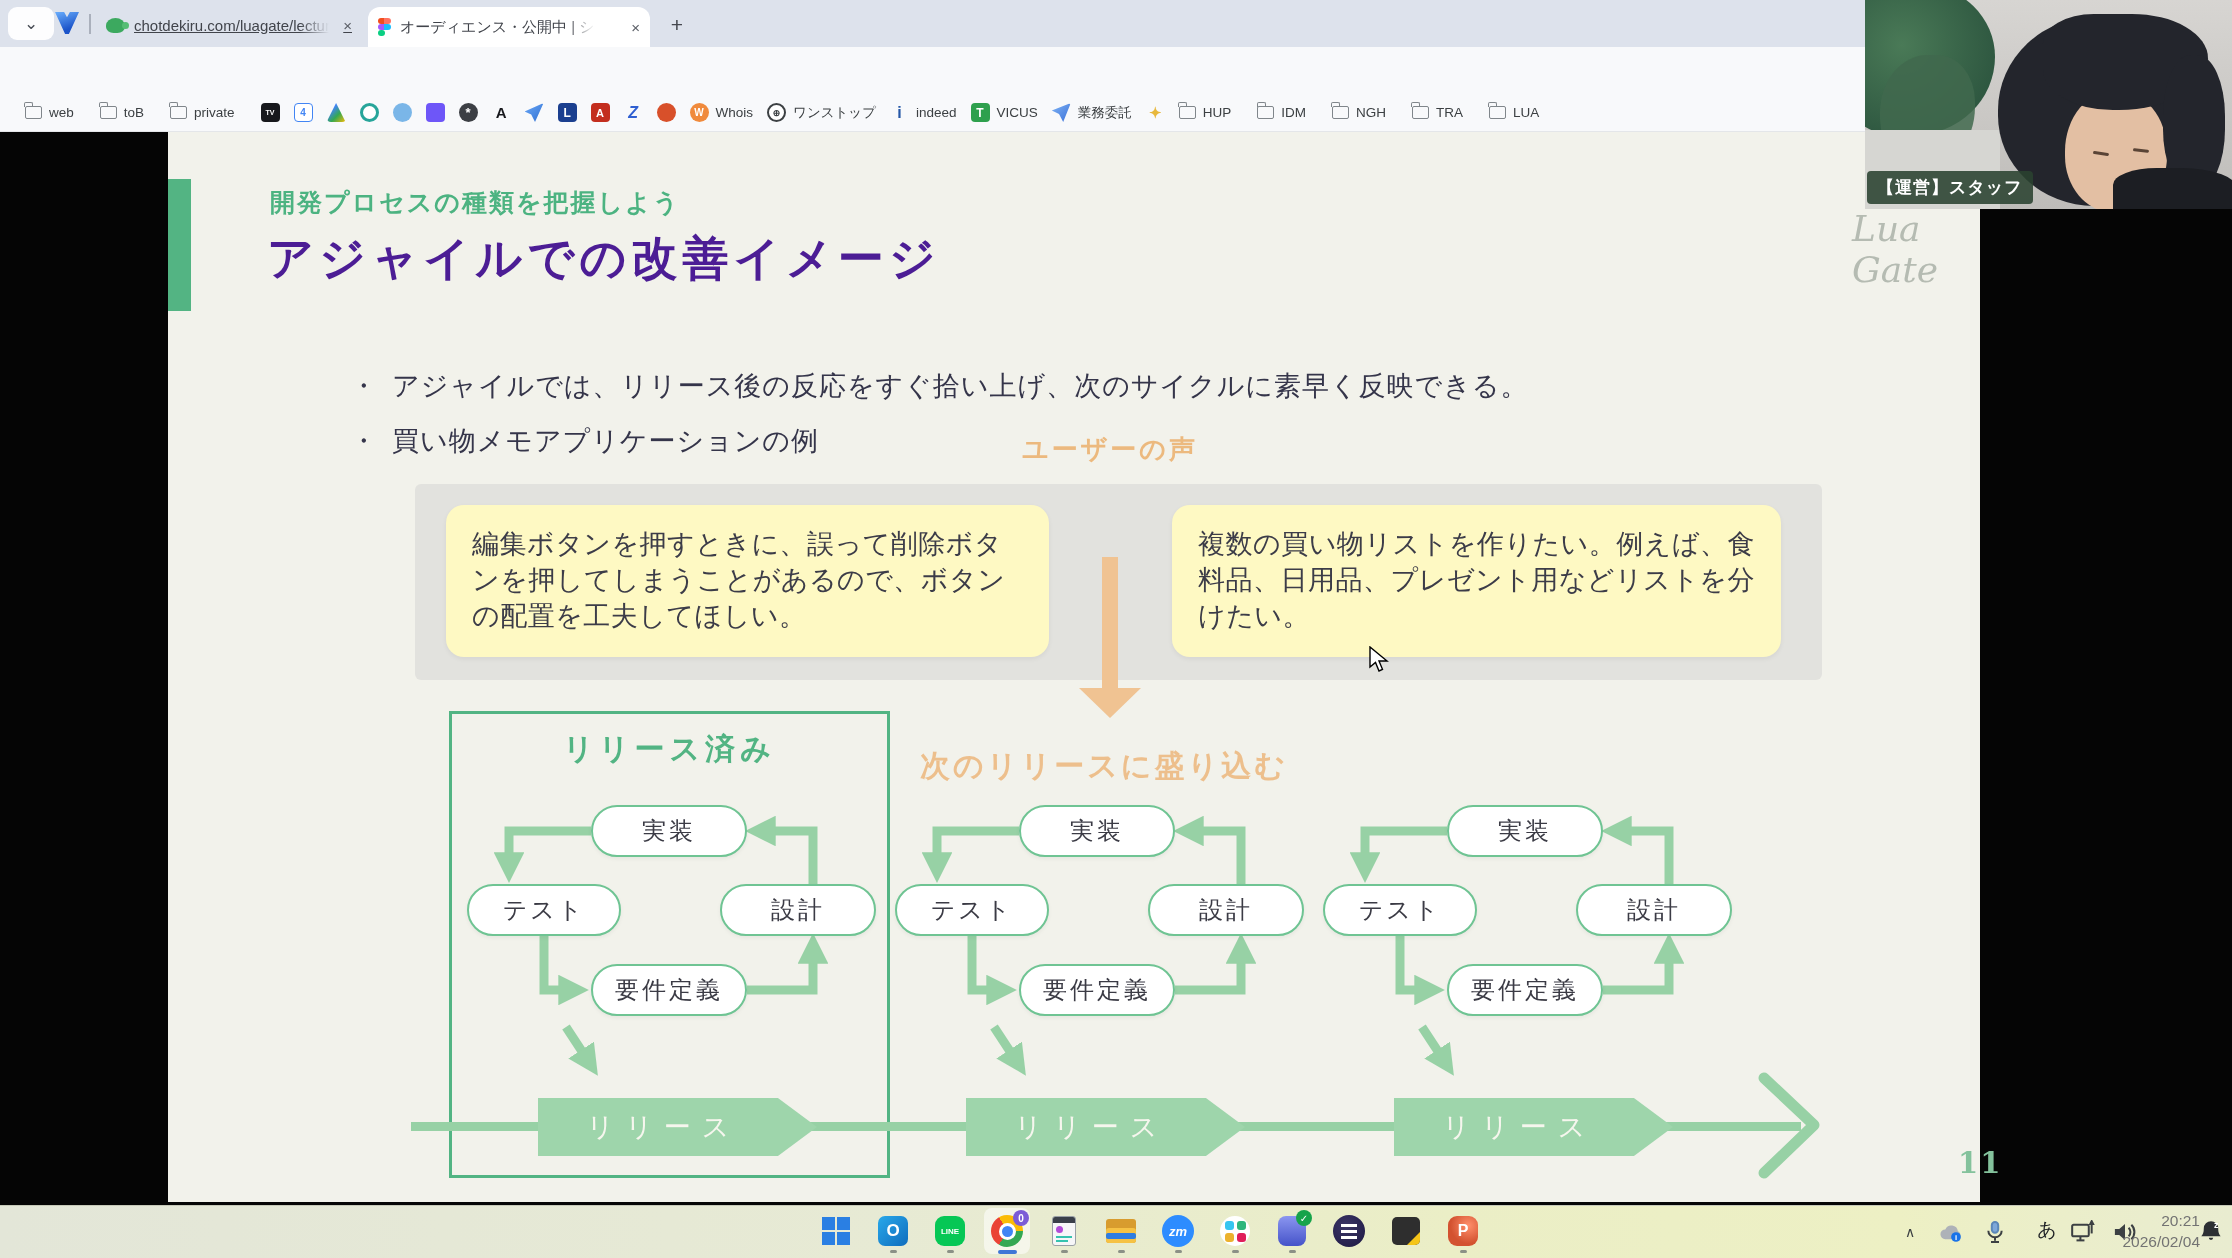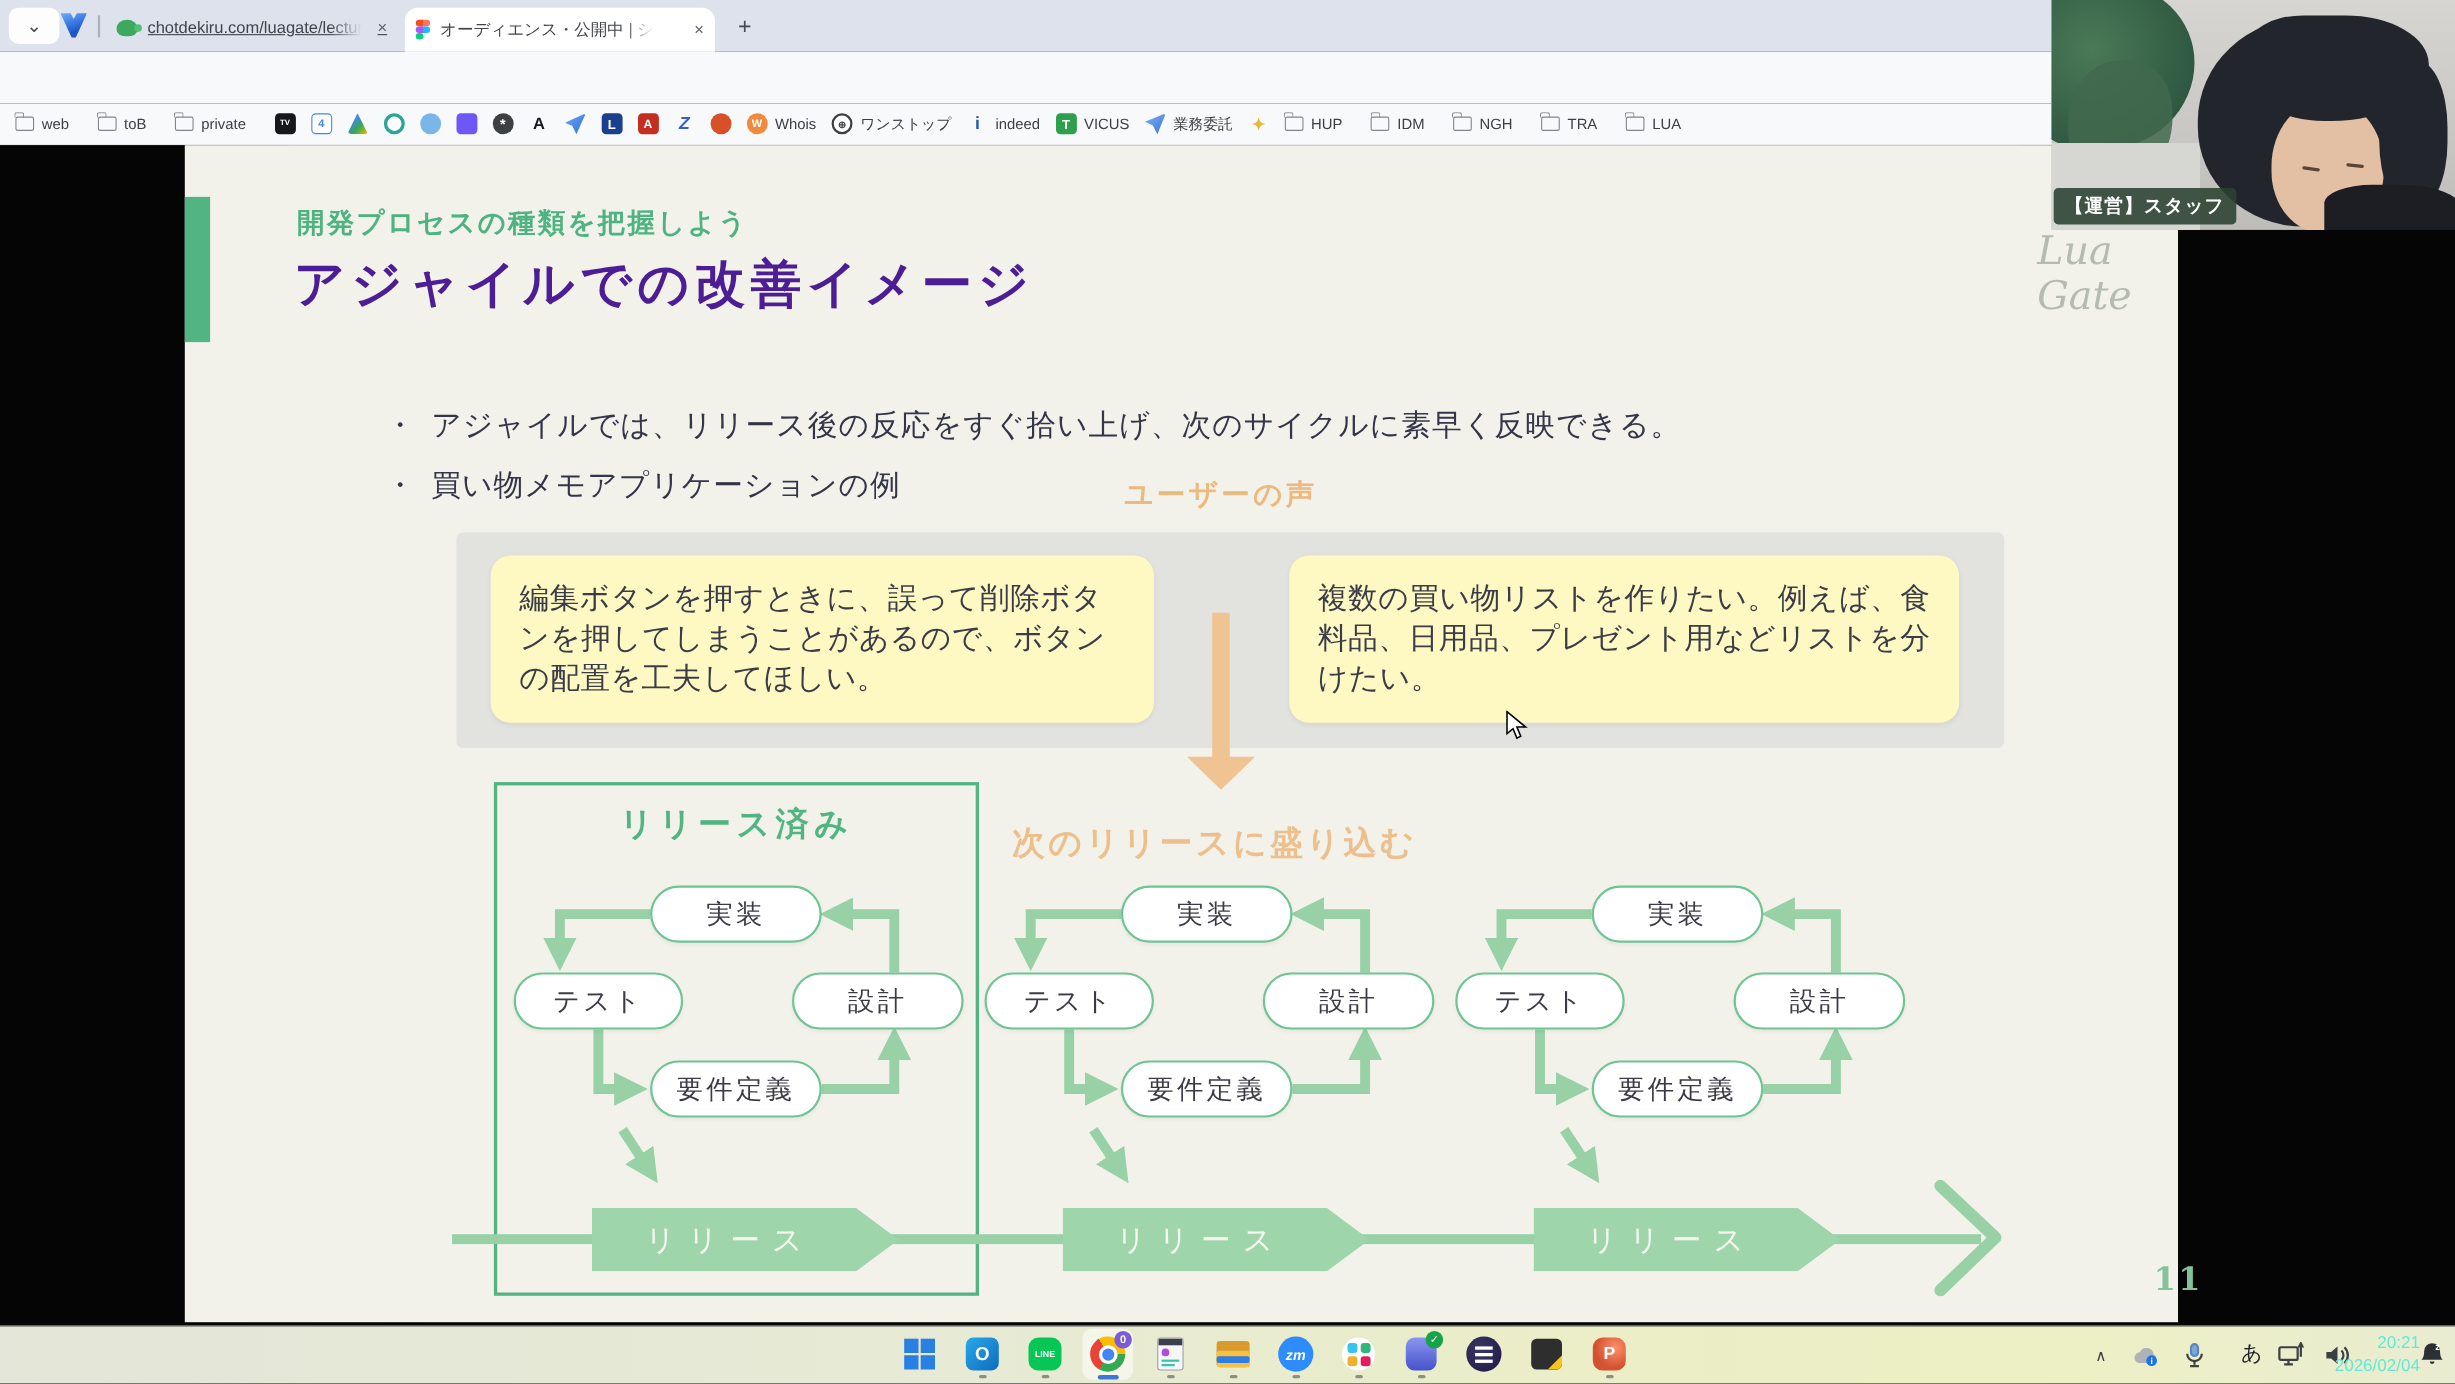--- a/index.html
+++ b/index.html
@@ -27,21 +27,21 @@
 
   .toolbar { position:absolute; left:0; top:47px; width:2232px; height:47px; background:#f8f9fb; }
   .nav-btn { position:absolute; top:56px; width:34px; height:30px; display:flex; align-items:center; justify-content:center; font-size:20px; color:#50545b; }
   .omnibox { position:absolute; left:252px; top:53px; width:1596px; height:34px; background:#edf0f4; border-radius:17px; display:flex; align-items:center; padding:0 16px; gap:14px; }
   .site-icon { display:flex; flex-direction:column; gap:3px; width:16px; }
   .site-icon i { height:2px; background:#5f6368; border-radius:2px; position:relative; display:block; }
   .site-icon i::after { content:""; position:absolute; top:-2px; width:6px; height:6px; border-radius:50%; background:#5f6368; }
   .site-icon i:nth-child(1)::after { left:2px; } .site-icon i:nth-child(2)::after { right:2px; }
   .url-text { font-size:15.5px; color:#24262b; white-space:nowrap; }
 
-  .bookmarks { position:absolute; left:0; top:94px; width:2068px; height:38px; background:#f8f9fb; border-bottom:1px solid #e4e6e9; display:flex; align-items:center; padding-left:14px; }
+  .bookmarks { position:absolute; left:0; top:94px; width:2068px; height:38px; background:#f8f9fb; border-bottom:1px solid #e4e6e9; display:flex; align-items:center; padding-left:25px; }
   .bm { display:flex; align-items:center; gap:7px; font-size:13.5px; color:#3c4043; margin-right:14px; white-space:nowrap; }
   .bm-pad { margin-right:26px; }
   .folder-ic { width:17px; height:13px; border:1.6px solid #80868b; border-radius:2px; position:relative; flex:none; }
   .folder-ic::before { content:""; position:absolute; left:-1.6px; top:-5px; width:7px; height:4px; border:1.6px solid #80868b; border-bottom:none; border-radius:2px 2px 0 0; }
   .bmi { width:19px; height:19px; border-radius:4px; flex:none; display:flex; align-items:center; justify-content:center; font-weight:bold; color:#fff; font-size:10px; }
 
   
   .page { position:absolute; left:0; top:132px; width:2232px; height:1073px; background:#050505; }
   .slide { position:absolute; left:168px; top:0; width:1812px; height:1070px; background:#f2f2eb; color:#3b3b45; }
   .accent-bar { position:absolute; left:0; top:47px; width:23px; height:132px; background:#53b483; }
@@ -90,21 +90,21 @@
   .taskbar { position:absolute; left:0; top:1205px; width:2232px; height:53px; background:linear-gradient(90deg,#e3e6d8 0%,#e7ead4 40%,#ebeec6 65%,#edf0c4 85%,#e9ecd0 100%); border-top:1px solid #c6c9b8; }
   .tb-ic { position:absolute; top:1212px; width:38px; height:38px; display:flex; align-items:center; justify-content:center; }
   .run-dot { position:absolute; top:1250px; width:7px; height:3px; border-radius:2px; background:#8b9086; }
   .chrome-active-bg { position:absolute; left:984px; top:1208px; width:46px; height:46px; background:rgba(255,255,255,.55); border-radius:8px; }
   .chrome-underline { position:absolute; left:998px; top:1250px; width:19px; height:3.5px; border-radius:2px; background:#3f77d6; }
   .win-grid { display:grid; grid-template-columns:13px 13px; grid-template-rows:13px 13px; gap:2px; }
   .win-grid b { background:#2a7fe3; }
   .ic-box { border-radius:7px; display:flex; align-items:center; justify-content:center; color:#fff; font-weight:bold; }
   .tray { position:absolute; top:1205px; height:53px; display:flex; align-items:center; color:#2c2f33; }
   .tray-ic { width:34px; display:flex; justify-content:center; align-items:center; }
-  .clock { position:absolute; left:2118px; top:1211px; width:82px; text-align:right; font-size:15.5px; color:#5eead4; line-height:1.35; }
+  .clock { position:absolute; left:2118px; top:1211px; width:82px; text-align:right; font-size:15.5px; color:#737373; line-height:1.35; }
   .bell { position:absolute; left:2198px; top:1218px; }
   .ime { position:absolute; left:2032px; top:1217px; width:30px; text-align:center; font-size:19px; color:#1e2125; }
 
   .cursor { position:absolute; left:1368px; top:646px; z-index:90; }
 </style>
 </head>
 <body>
 
 <div class="screen">
 

